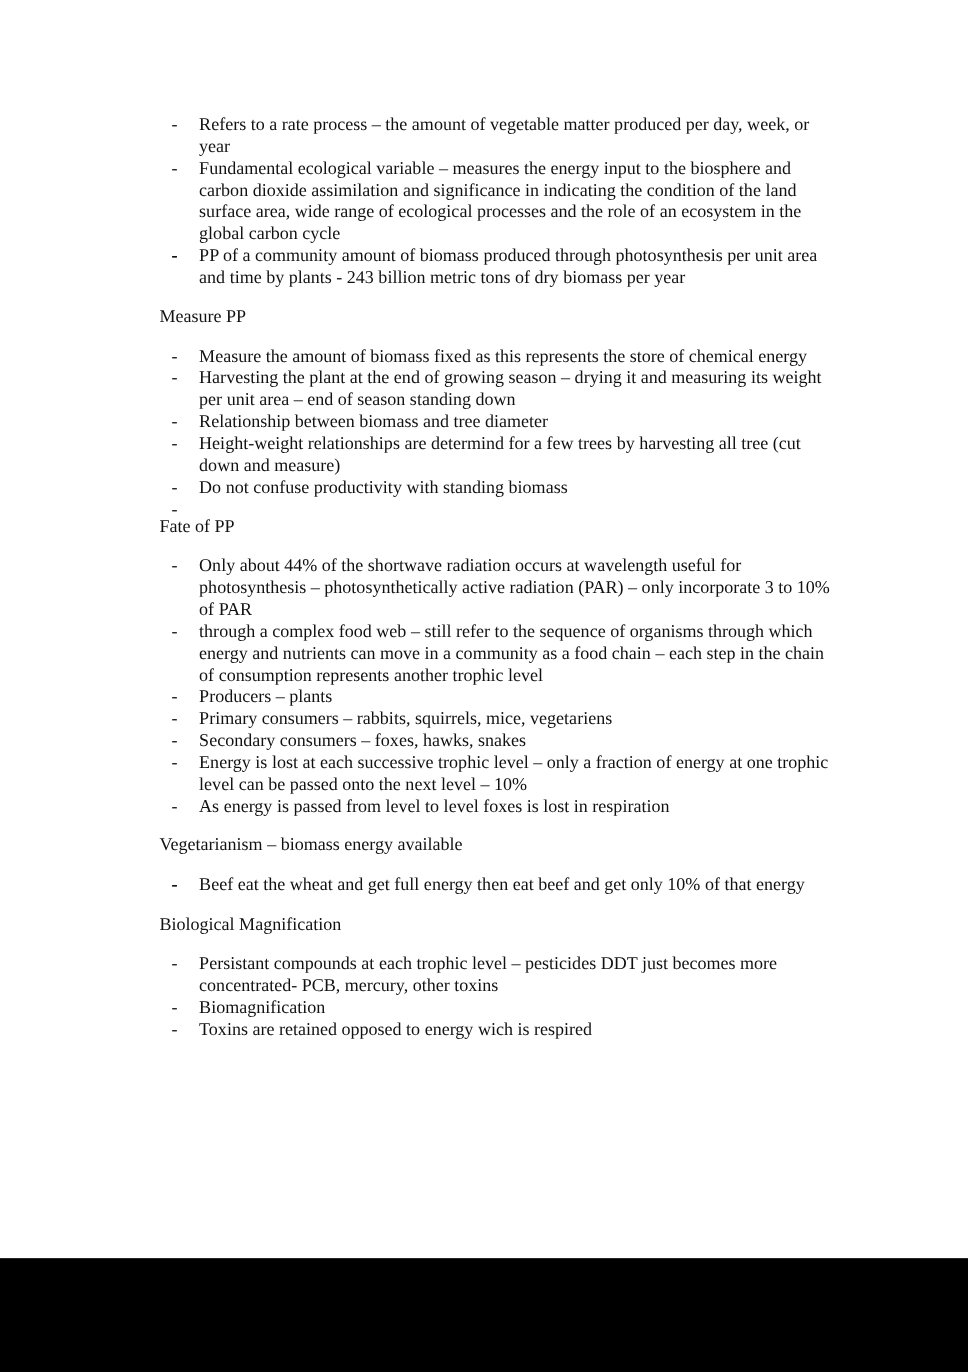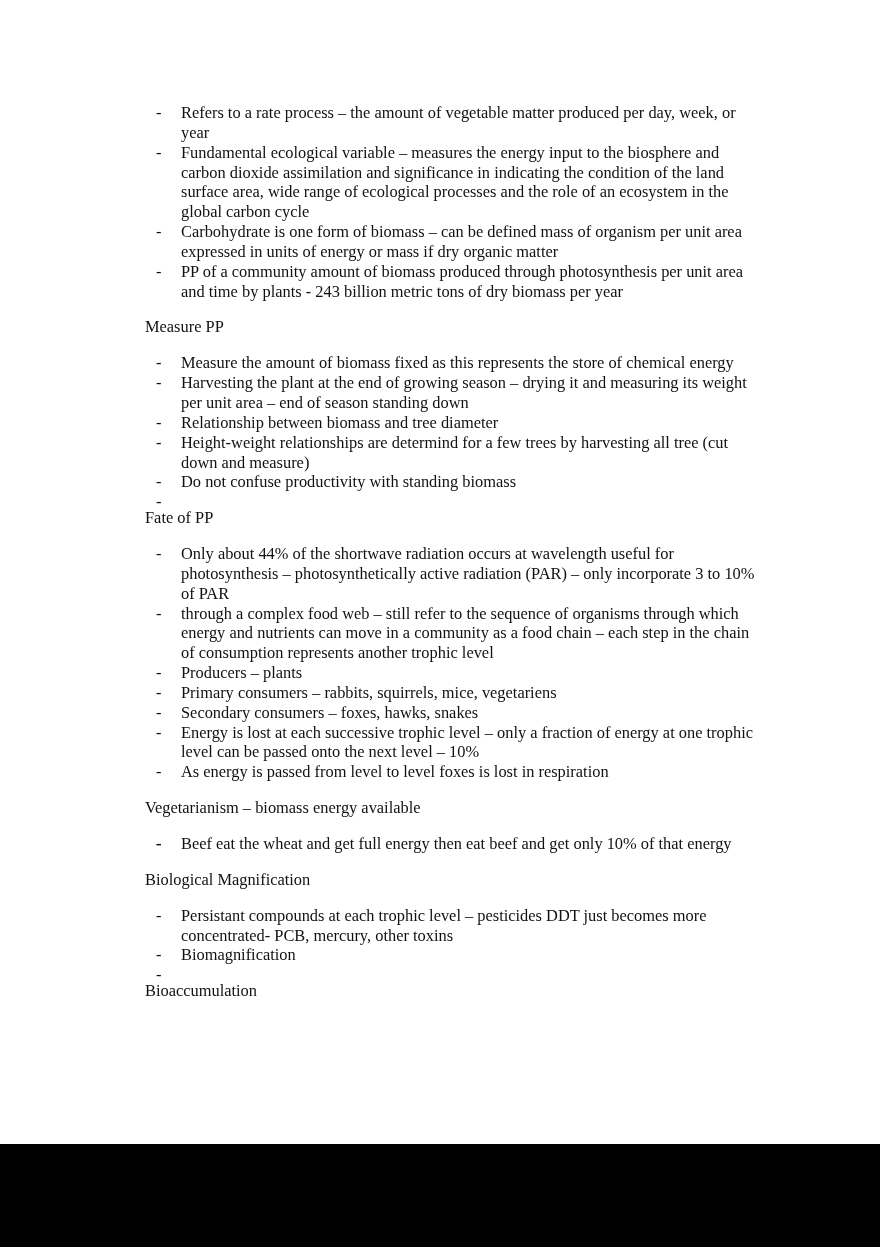--- a/index.html
+++ b/index.html
@@ -59,21 +59,21 @@
   </style>
 </head>
 <body>
 
 <div class="page">
   <div class="content">
 
     <ul class="bullets">
       <li><span class="dash">-</span><span>Refers to a rate process – the amount of vegetable matter produced per day, week, or year</span></li>
       <li><span class="dash">-</span><span>Fundamental ecological variable – measures the energy input to the biosphere and carbon dioxide assimilation and significance in indicating the condition of the land surface area, wide range of ecological processes and the role of an ecosystem in the global carbon cycle</span></li>
-      <li><span class="dash">-</span><span>Carbohydrate is one form of biomass – can be defined mass of organism per unit area expressed in units of energy or mass if dry organic matter</span></li>
+      <li><span class="dash">-</span></li>
       <li><span class="dash">-</span><span>PP of a community amount of biomass produced through photosynthesis per unit area and time by plants  - 243 billion metric tons of dry biomass per year</span></li>
     </ul>
 
     <p class="heading">Measure PP</p>
     <ul class="bullets">
       <li><span class="dash">-</span><span>Measure the amount of biomass fixed as this represents the store of chemical energy</span></li>
       <li><span class="dash">-</span><span>Harvesting the plant at the end of growing season – drying it and measuring its weight per unit area – end of season standing down</span></li>
       <li><span class="dash">-</span><span>Relationship between biomass and tree diameter</span></li>
       <li><span class="dash">-</span><span>Height-weight relationships are determind for a few trees by harvesting all tree (cut down and measure)</span></li>
       <li><span class="dash">-</span><span>Do not confuse productivity with standing biomass</span></li>
@@ -97,21 +97,20 @@
     <p class="heading">Vegetarianism – biomass energy available</p>
     <ul class="bullets">
       <li><span class="dash">-</span></li>
       <li><span class="dash">-</span><span>Beef eat the wheat and get full energy then eat beef and get only 10% of that energy</span></li>
     </ul>
 
     <p class="heading">Biological Magnification</p>
     <ul class="bullets">
       <li><span class="dash">-</span><span>Persistant compounds at each trophic level – pesticides DDT just becomes more concentrated- PCB, mercury, other toxins</span></li>
       <li><span class="dash">-</span><span>Biomagnification</span></li>
-      <li><span class="dash">-</span></li>
+      <li><span class="dash">-</span><span>Toxins are retained opposed to energy wich is respired</span></li>
     </ul>
 
-    <p class="heading">Bioaccumulation</p>
 
   </div>
 </div>
 
 <div class="blackbar"></div>
 
 </body></html>

